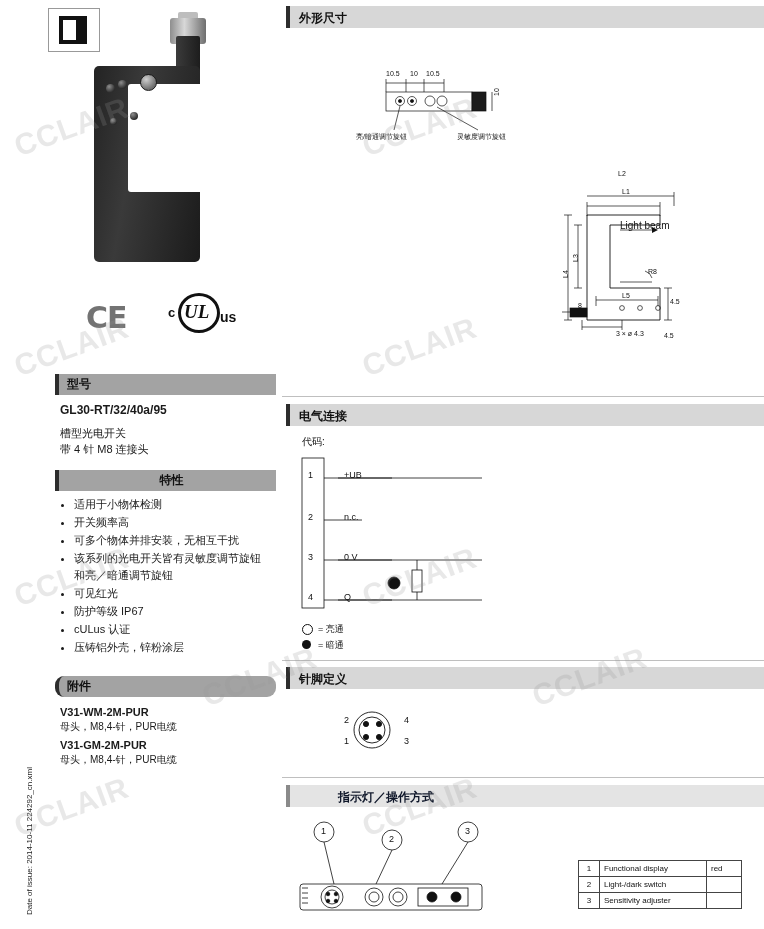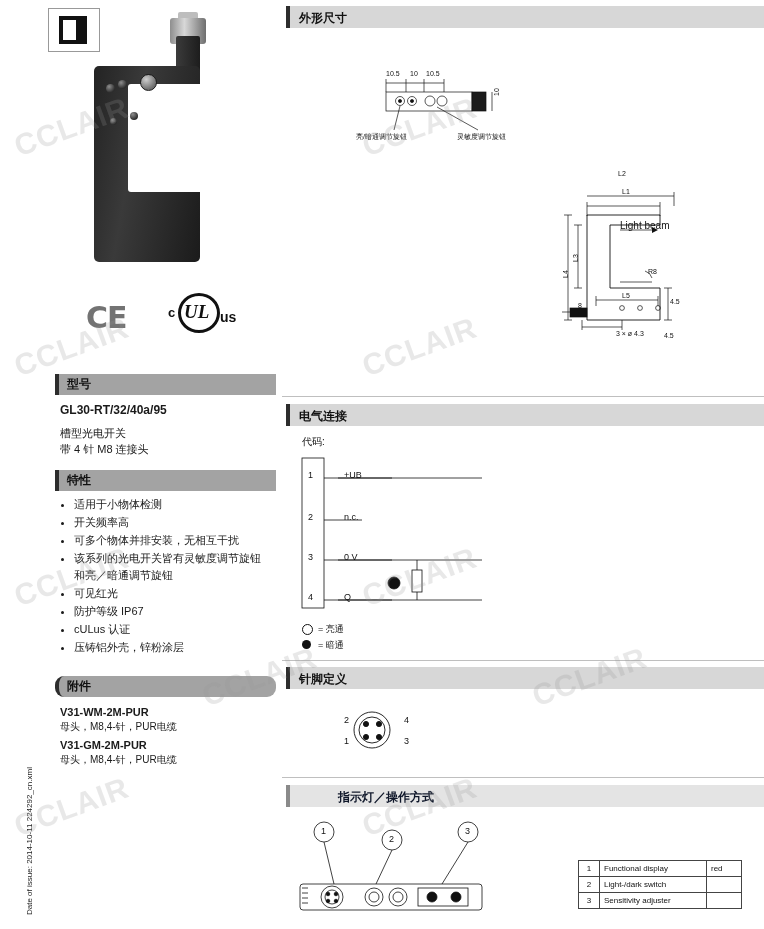--- a/index.html
+++ b/index.html
@@ -335,21 +335,21 @@
       <div class="ul-us">us</div>
     </div>
 
     <div class="bar" style="left:55px; top:374px; width:221px;">
       <span>型号</span>
     </div>
     <div class="blk bold" style="left:60px; top:402px; font-size:12px;">GL30-RT/32/40a/95</div>
     <div class="blk" style="left:60px; top:425px;">槽型光电开关</div>
     <div class="blk" style="left:60px; top:441px;">带 4 针 M8 连接头</div>
 
-    <div class="bar" style="left:55px; top:470px; width:221px;">
+    <div class="bar" style="left:55px; top:470px; width:221px;text-align:center;">
       <span>特性</span>
     </div>
     <div class="blk" style="left:60px; top:496px; width:210px;">
       <ul class="feat">
         <li>适用于小物体检测</li>
         <li>开关频率高</li>
         <li>可多个物体并排安装，无相互干扰</li>
         <li>该系列的光电开关皆有灵敏度调节旋钮和亮／暗通调节旋钮</li>
         <li>可见红光</li>
         <li>防护等级 IP67</li>

